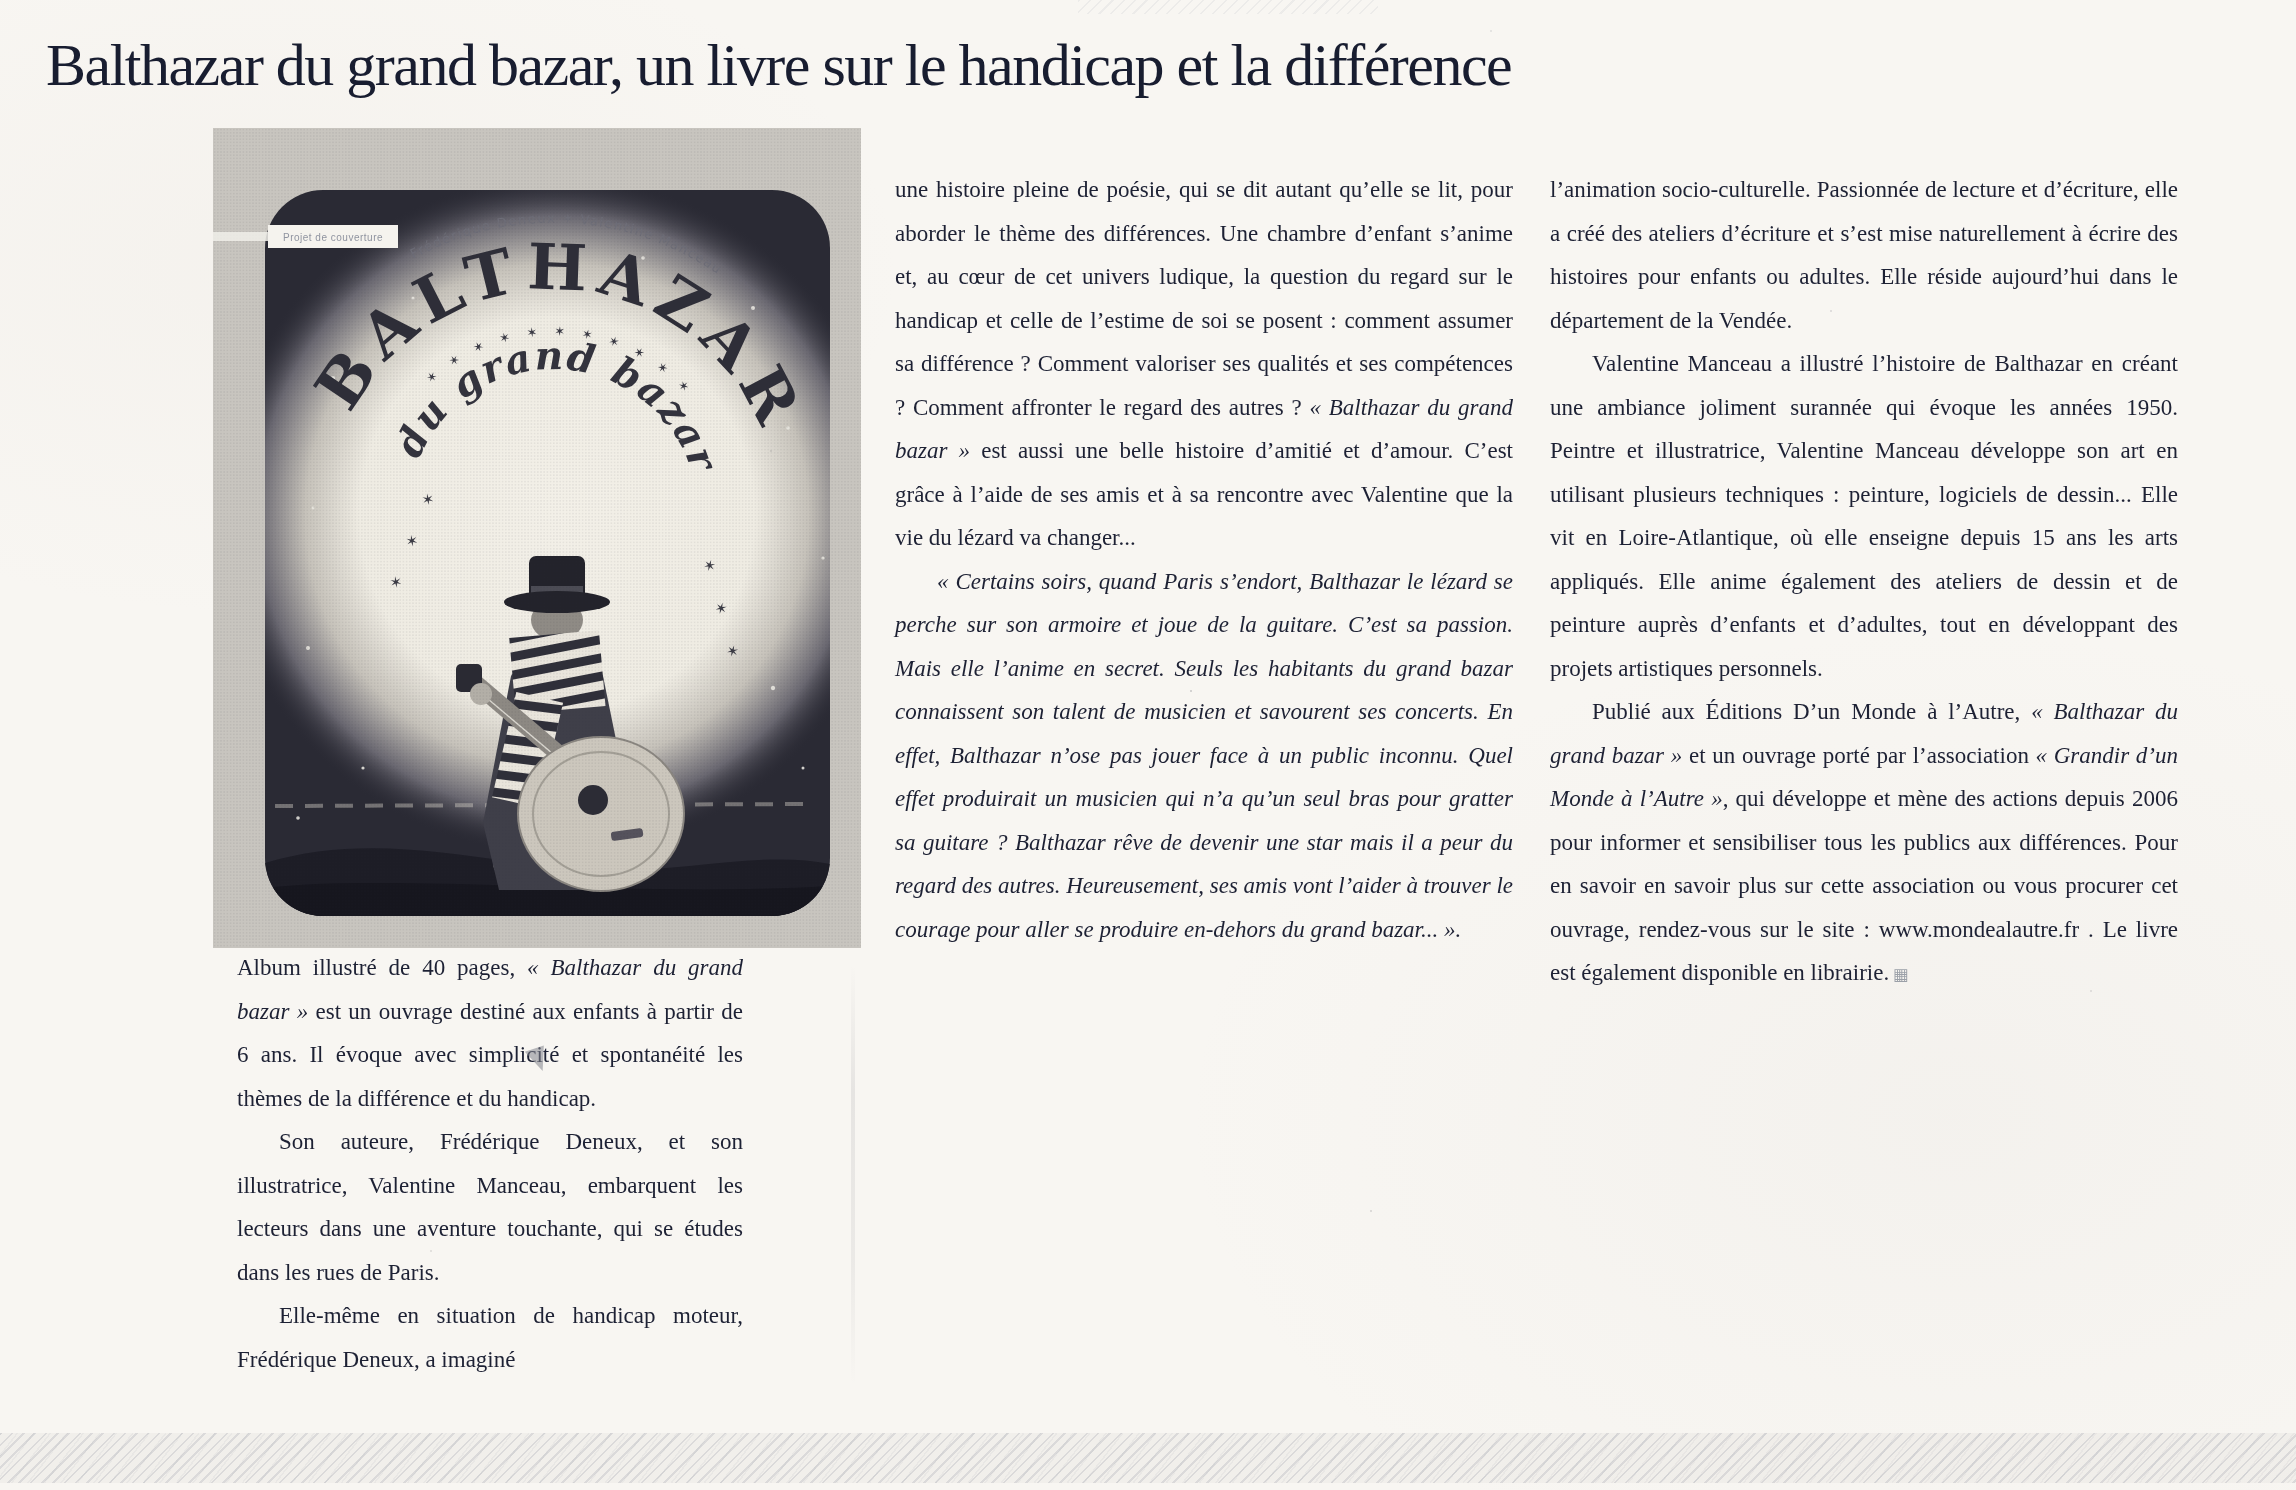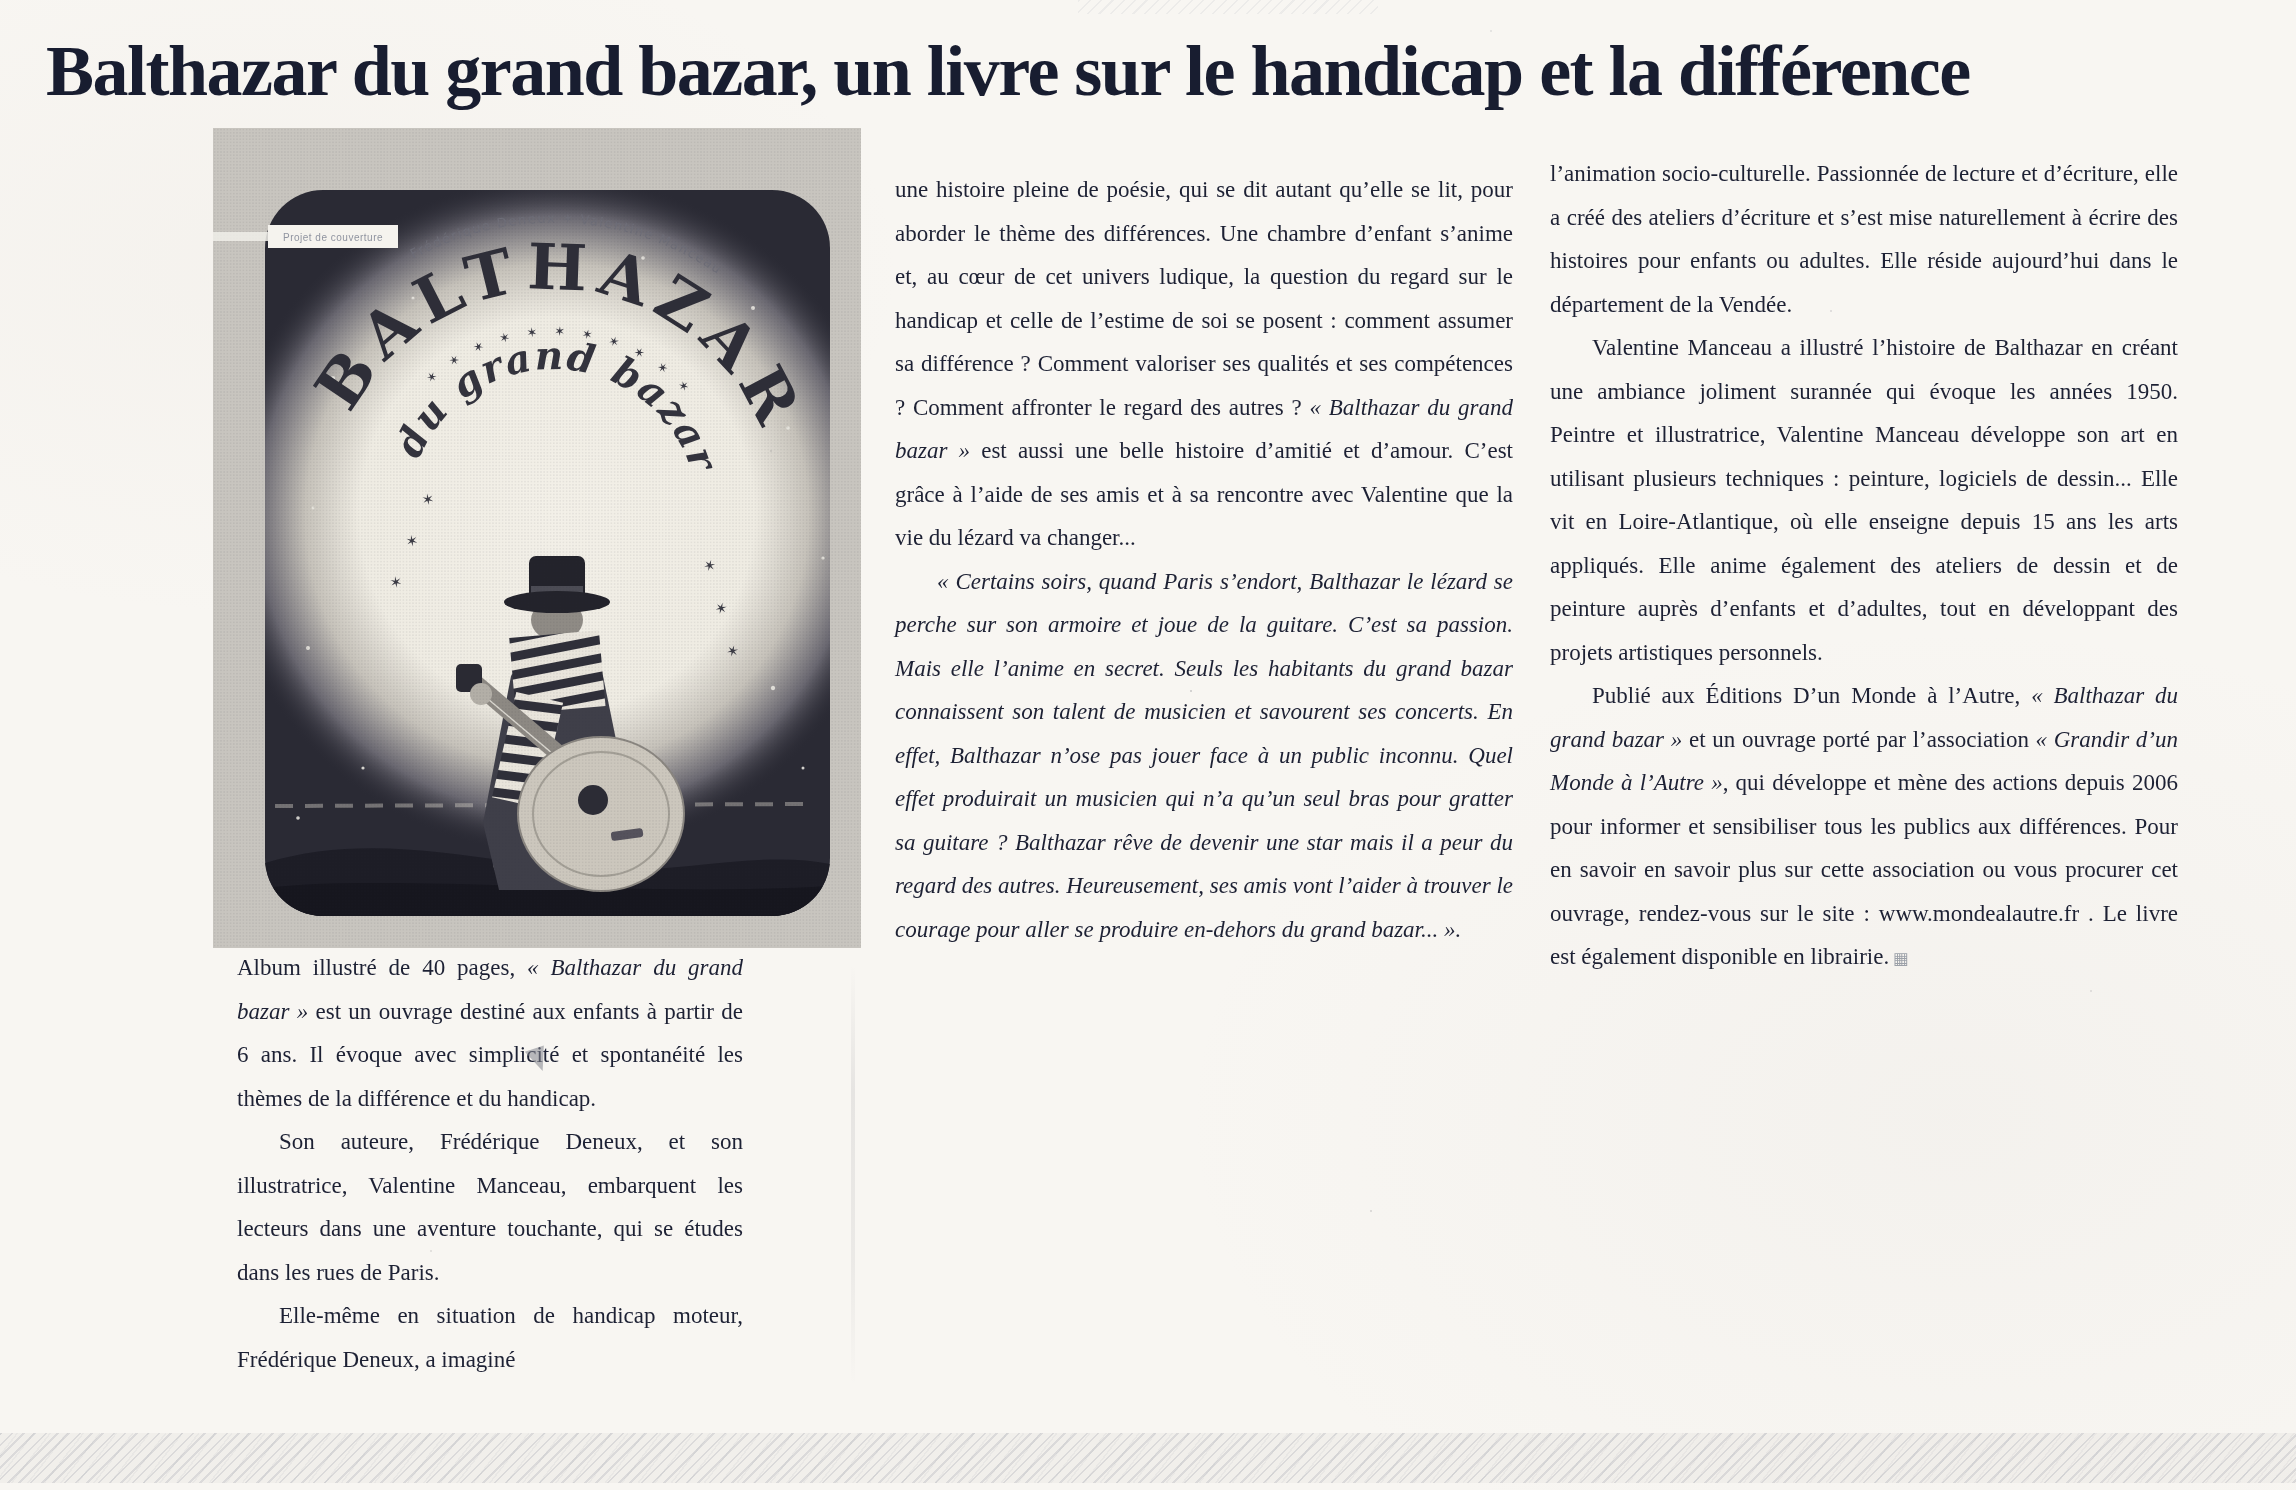--- a/index.html
+++ b/index.html
@@ -10,33 +10,33 @@
       radial-gradient(1100px 700px at 85% 75%, rgba(205,200,196,.10), transparent 70%),
       #f8f6f2;
     font-family:"Liberation Serif","DejaVu Serif",serif;
     color:#1d2134;
   }
   .page{position:absolute;inset:0;}
 
   
   .headline{
     position:absolute;left:46px;top:34px;width:2230px;
-    font-size:72px;font-weight:bold;letter-spacing:-1.5px;line-height:1.05;
+    font-size:60px;font-weight:normal;letter-spacing:-1.5px;line-height:1.05;
     color:#181d30;white-space:nowrap;
   }
 
   
   .col{position:absolute;font-size:23px;line-height:43.5px;text-align:justify;hyphens:none;}
   .col p{margin:0;text-indent:42px;}
   .col p.noindent{text-indent:0;}
   .seg-italic{font-style:italic;}
   .seg-mark{color:#9ba0a8;font-size:0.72em;letter-spacing:0;}
   .col-caption{left:237px;top:946px;width:506px;}
   .col-mid{left:895px;top:168px;width:618px;}
-  .col-right{left:1550px;top:152px;width:628px;}
+  .col-right{left:1550px;top:168px;width:628px;}
 
   
   .photo{position:absolute;left:213px;top:128px;width:648px;height:820px;}
 
   
   .hatch-bottom{
     position:absolute;left:0;top:1433px;width:2296px;height:50px;
     background:
       repeating-linear-gradient(135deg, rgba(110,118,138,.20) 0 1.8px, transparent 1.8px 8px),
       repeating-linear-gradient(128deg, rgba(140,145,160,.10) 0 1.5px, transparent 1.5px 13px),

